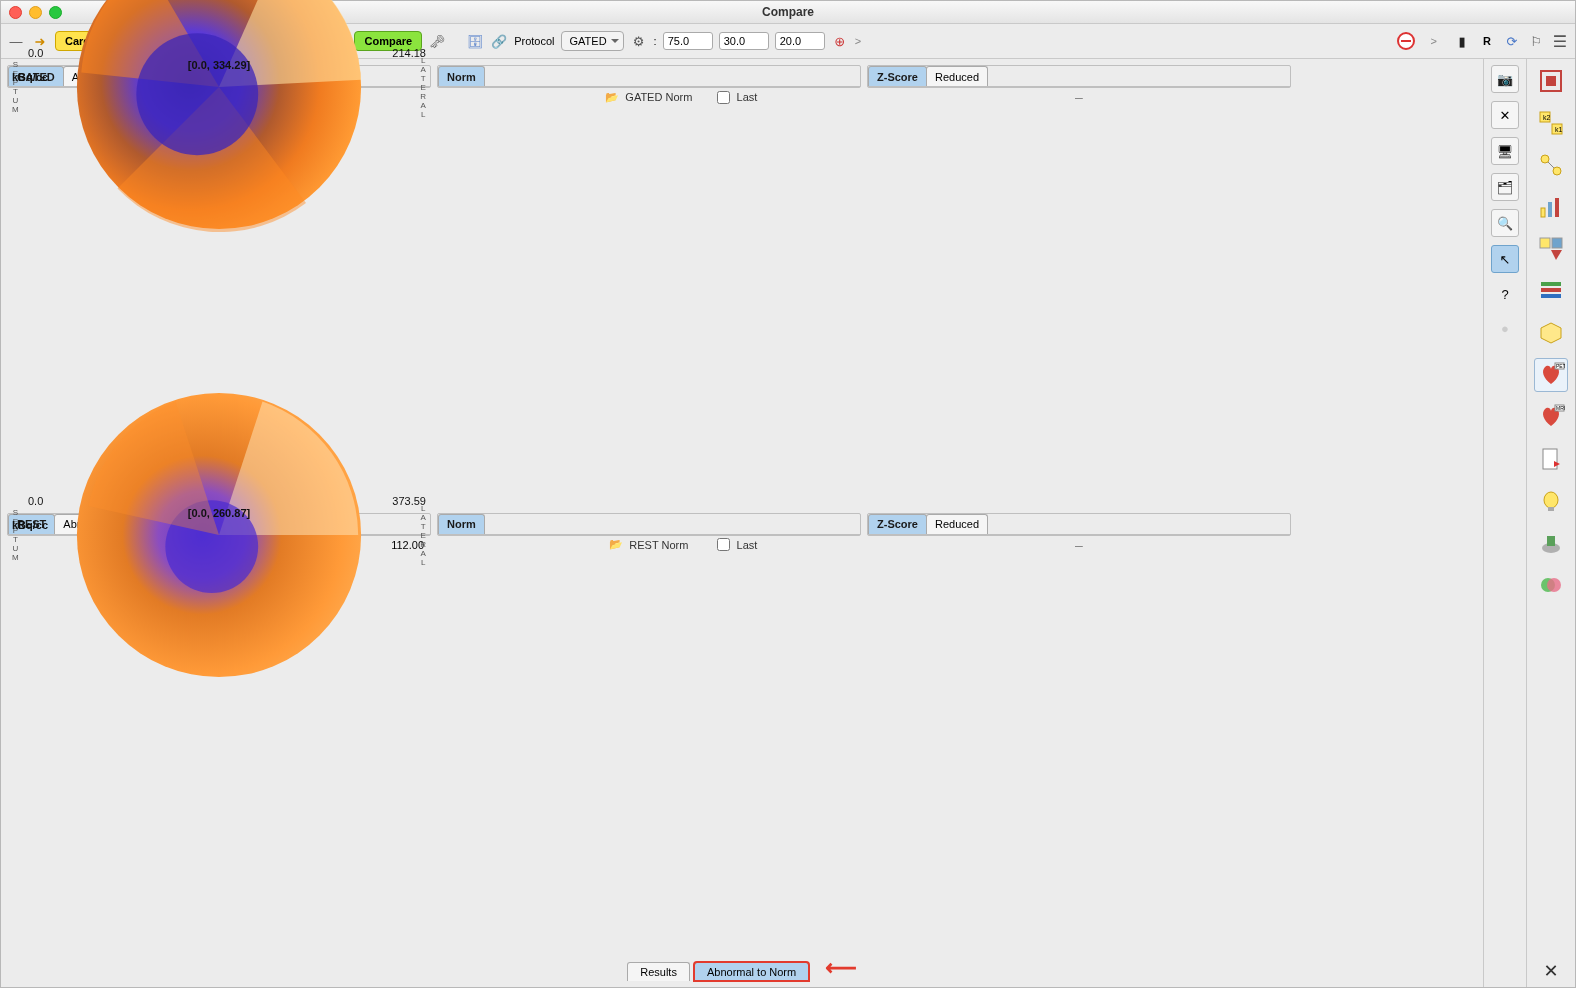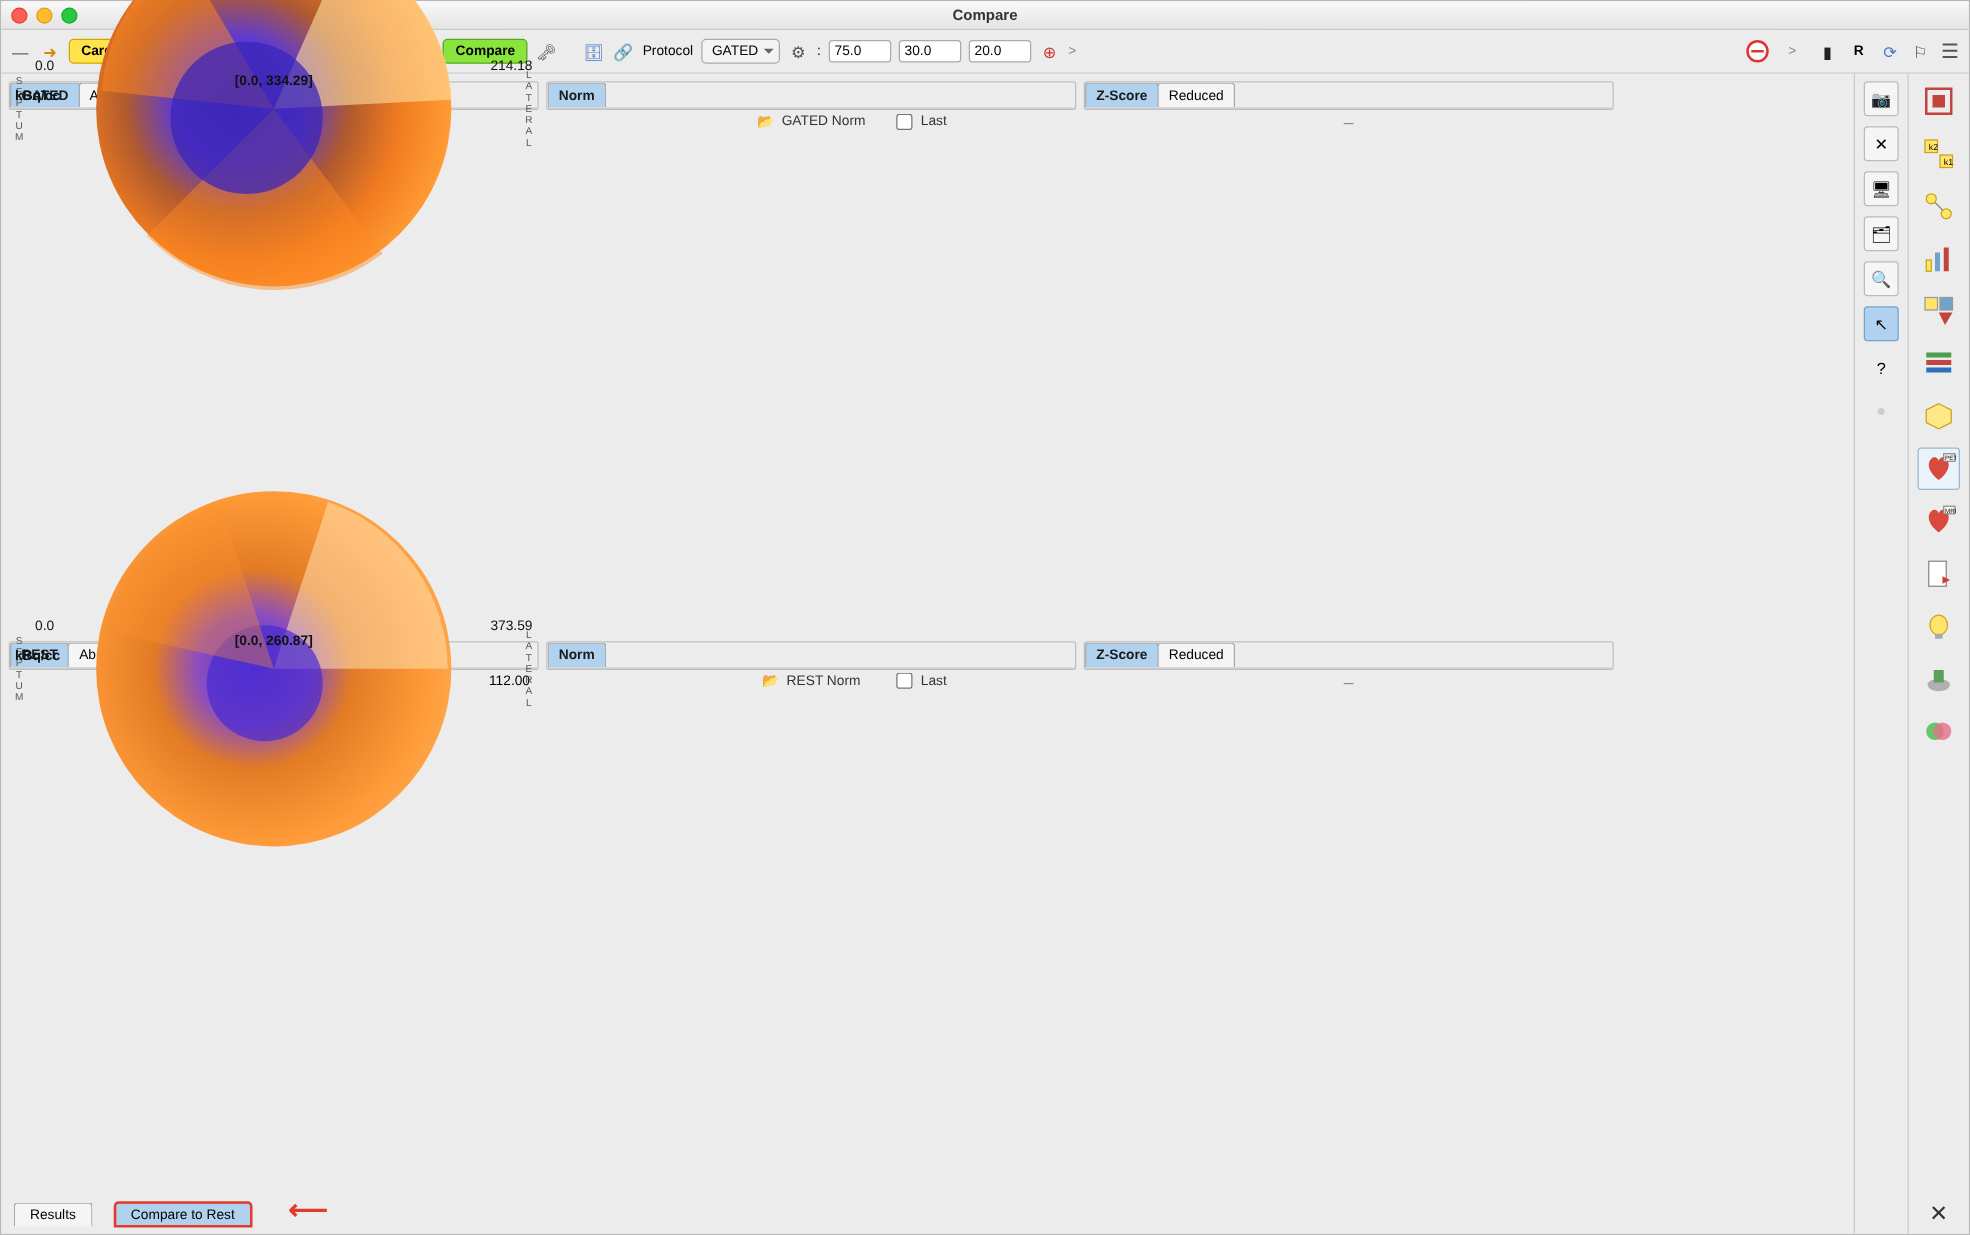--- a/index.html
+++ b/index.html
@@ -39,21 +39,21 @@
   .vals{position:absolute;left:4px;right:4px;bottom:4px;font-size:11px;color:#111;}
   .vals .lhs{position:relative;left:16px;}
   .vals .rhs{position:absolute;right:0;}
   .vals .range{text-align:center;font-weight:bold;}
   .vals .unit{font-weight:bold;}
   .sidecol{width:42px;background:#ececec;border-left:1px solid #c9c9c9;display:flex;flex-direction:column;align-items:center;padding-top:6px;gap:8px;}
   .svbtn{width:26px;height:26px;border:1px solid #bbb;border-radius:3px;display:flex;align-items:center;justify-content:center;background:#f5f5f5;cursor:pointer;font-size:13px;}
   .svbtn.active{background:#b1d2ee;border-color:#6fa3cc;}
   .rightmost{width:48px;background:#ececec;border-left:1px solid #c9c9c9;display:flex;flex-direction:column;align-items:center;padding-top:6px;gap:10px;}
   .modbtn{width:32px;height:32px;display:flex;align-items:center;justify-content:center;cursor:pointer;border-radius:2px;}
-  .bottomtabs{display:flex;align-items:flex-end;height:24px;padding:3px 4px 0;gap:18px;}
+  .bottomtabs{display:flex;align-items:flex-end;height:24px;padding:3px 4px 0;gap:4px;justify-content:center;}
   .btab{padding:3px 12px;font-size:11px;border:1px solid #aaa;border-bottom:none;background:#f5f5f5;border-top-left-radius:3px;border-top-right-radius:3px;cursor:pointer;}
   .btab.active{background:#b1d2ee;}
   .highlight{outline:2px solid #e23b2e;outline-offset:-1px;}
   .arrow{color:#e23b2e;font-size:22px;margin-left:12px;font-weight:bold;}
   .dash{color:#888;font-size:14px;}
   svg{display:block;}
 </style>
 </head>
 <body>
 
@@ -258,21 +258,21 @@
           </div>
           <div class="midbar">
               <span class="dash">–</span>
             </div>
         </div>
 
       </div>
 
       <div class="bottomtabs">
         <div class="btab">Results</div>
-        <div class="btab active highlight">Compare to Rest</div>
+        <div class="btab active highlight">Abnormal to Norm</div>
         <span class="arrow">⟵</span>
       </div>
     </div>
 
     <div class="sidecol">
       <div class="svbtn">📷</div>
       <div class="svbtn">✕</div>
       <div class="svbtn">🖥</div>
       <div class="svbtn">🗂</div>
       <div class="svbtn">🔍</div>

